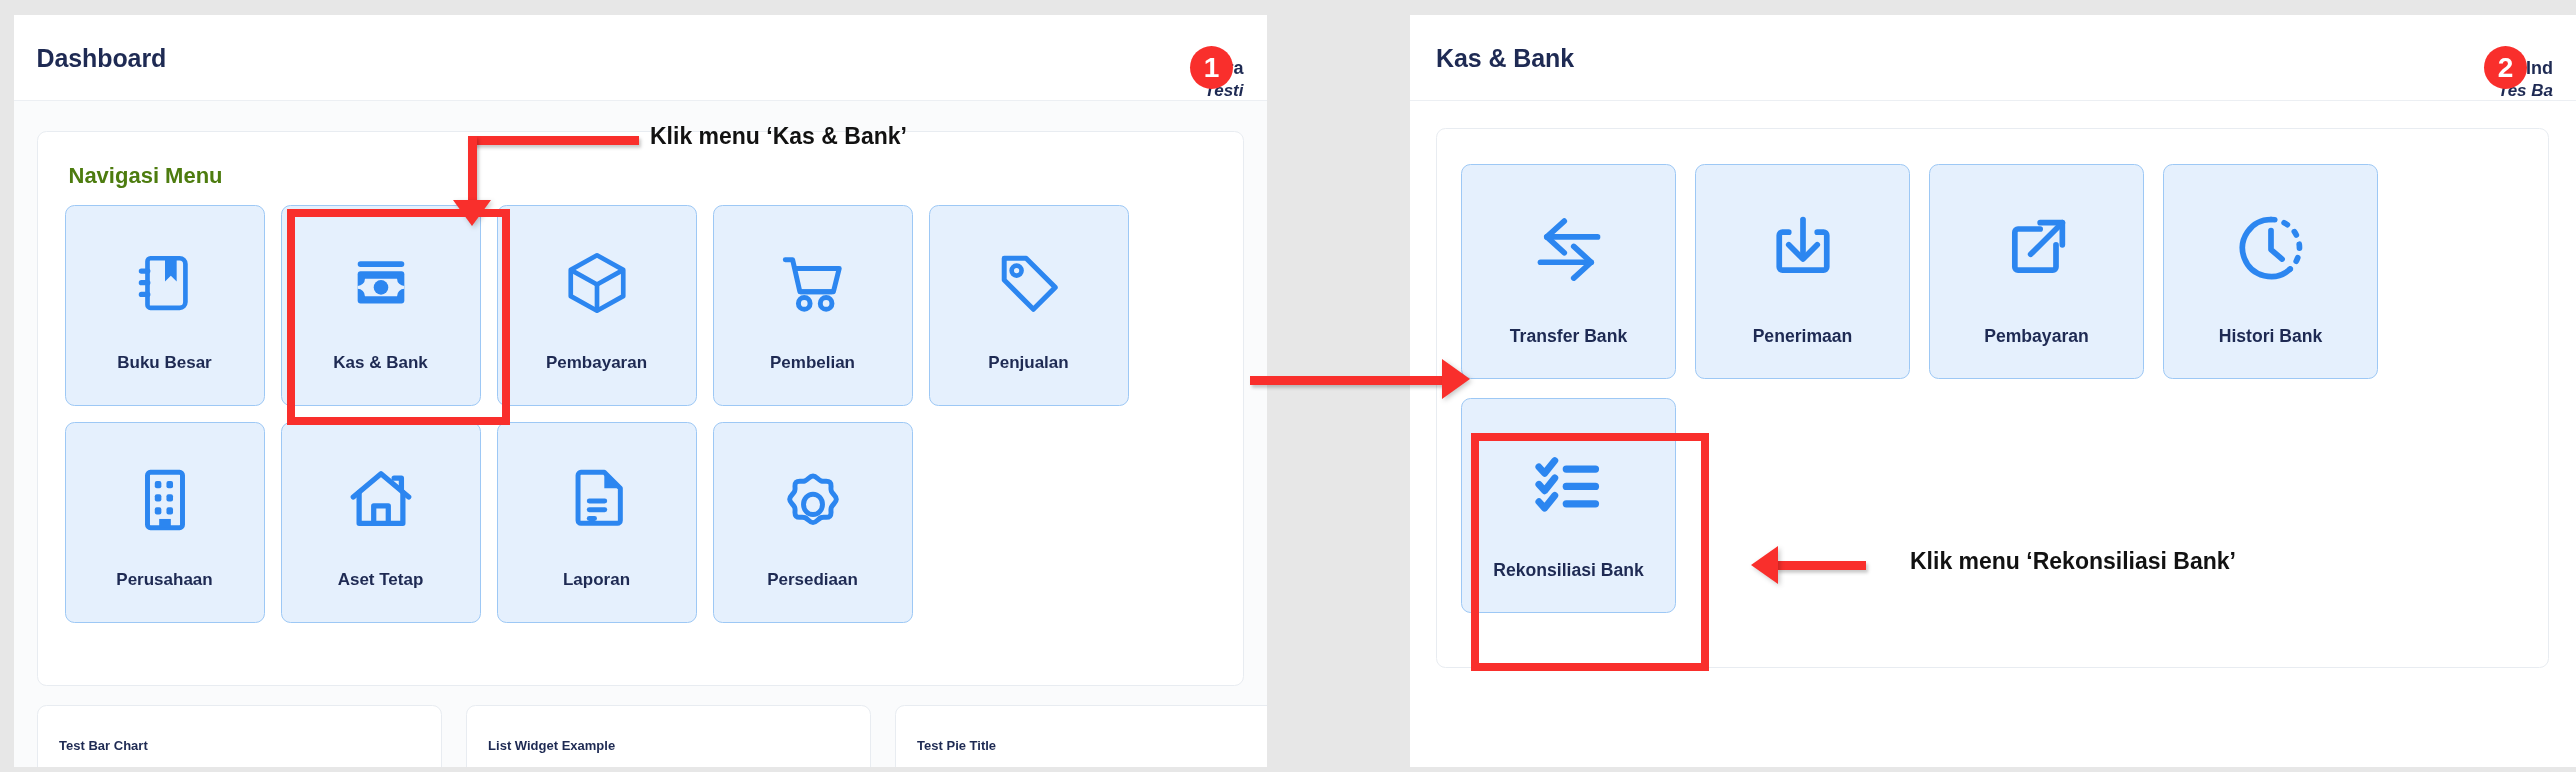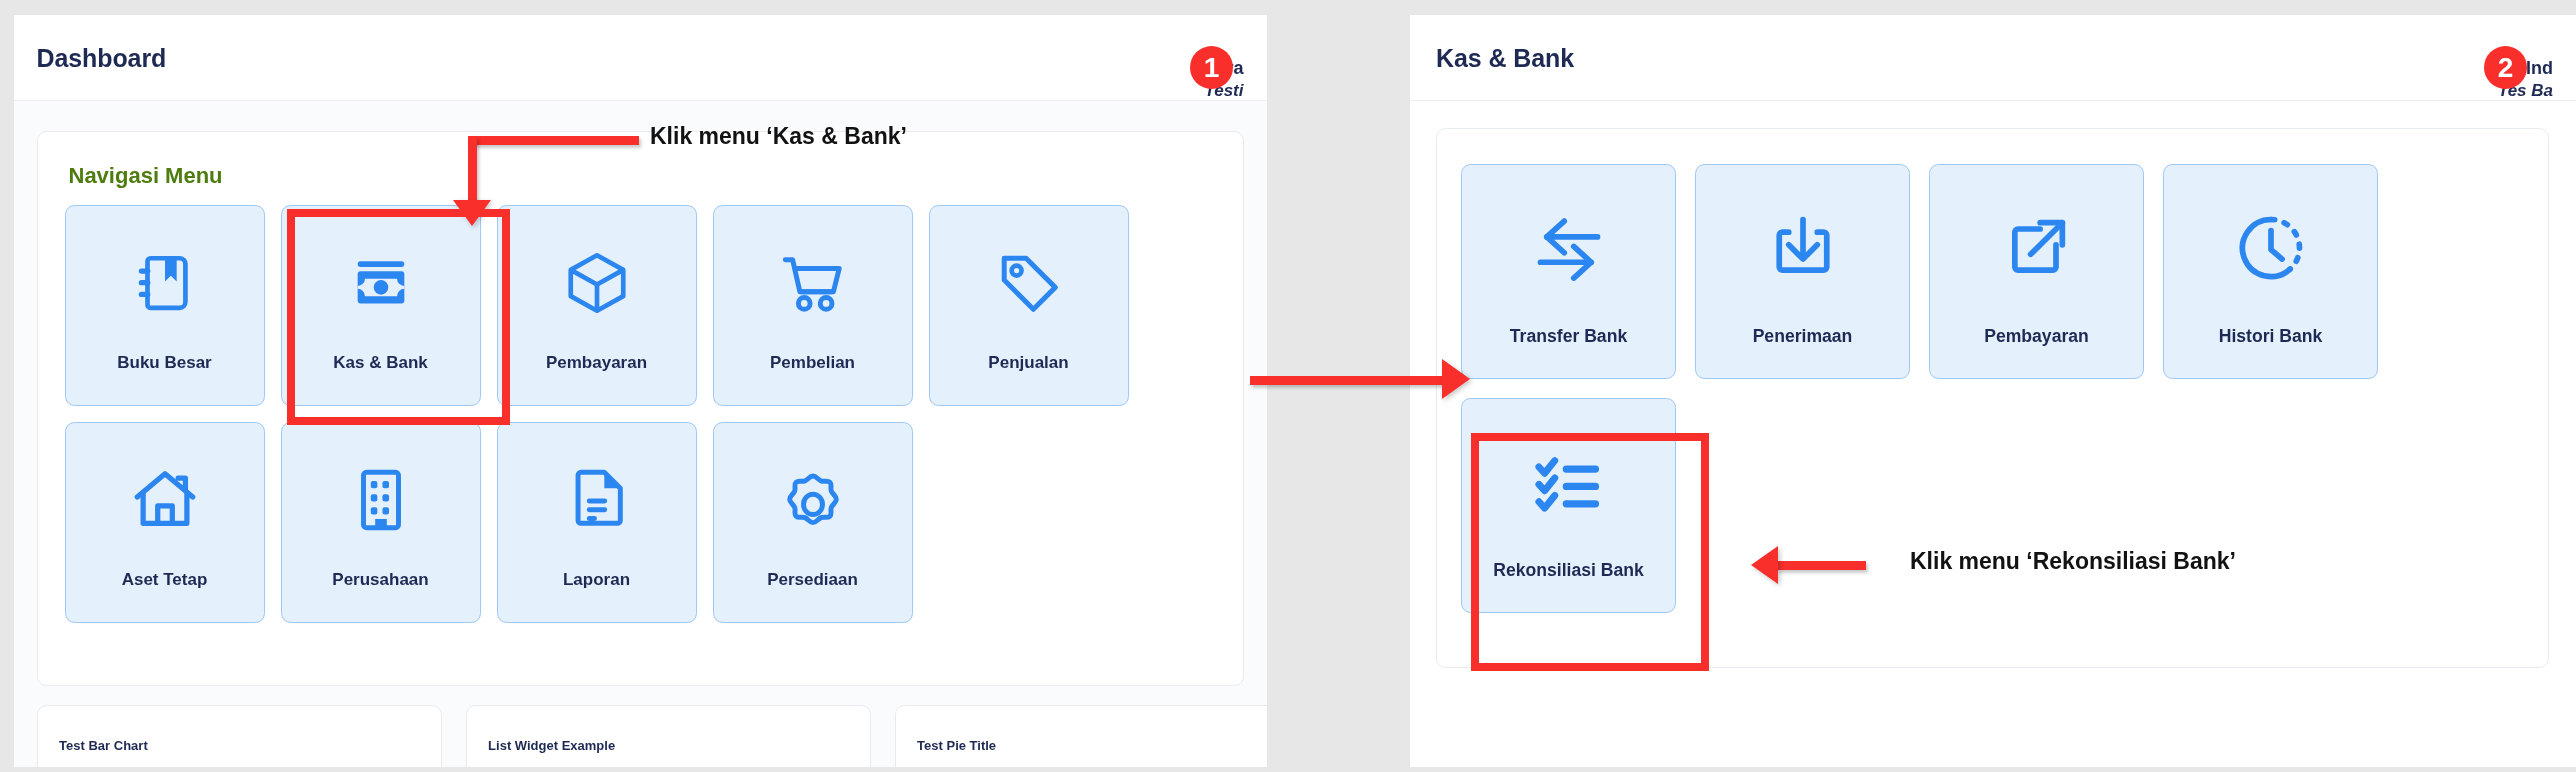--- a/index.html
+++ b/index.html
@@ -297,40 +297,40 @@
           <div class="tile">
             <svg class="tile-icon" viewBox="0 0 48 48">
               <path d="M7 7h15l20 20-15 15L7 22z" fill="none" stroke="#2c86f0" stroke-width="3.4" stroke-linejoin="round"></path>
               <circle cx="15.5" cy="15.5" r="3.4" fill="none" stroke="#2c86f0" stroke-width="3.2"></circle>
             </svg>
             <div class="tile-label">Penjualan</div>
           </div>
 
           <div class="tile">
             <svg class="tile-icon" viewBox="0 0 48 48">
-              <path d="M5 22 24 6l19 16" fill="none" stroke="#2c86f0" stroke-width="3.6" stroke-linecap="round" stroke-linejoin="round"></path>
-              <path d="M9 19v21h30V19" fill="none" stroke="#2c86f0" stroke-width="3.6" stroke-linecap="round" stroke-linejoin="round"></path>
-              <path d="M19 40V28h10v12" fill="none" stroke="#2c86f0" stroke-width="3.6" stroke-linejoin="round"></path>
-              <path d="M33 9h5v8" fill="none" stroke="#2c86f0" stroke-width="3.6" stroke-linecap="round" stroke-linejoin="round"></path>
-            </svg>
-            <div class="tile-label">Aset Tetap</div>
-          </div>
-
-          <div class="tile">
-            <svg class="tile-icon" viewBox="0 0 48 48">
               <rect x="12" y="5" width="24" height="38" rx="2" fill="none" stroke="#2c86f0" stroke-width="3.4"></rect>
               <rect x="17" y="11" width="4.5" height="5" rx="1.4" fill="#2c86f0"></rect>
               <rect x="25" y="11" width="4.5" height="5" rx="1.4" fill="#2c86f0"></rect>
               <rect x="17" y="20" width="4.5" height="5" rx="1.4" fill="#2c86f0"></rect>
               <rect x="25" y="20" width="4.5" height="5" rx="1.4" fill="#2c86f0"></rect>
               <rect x="17" y="29" width="4.5" height="5" rx="1.4" fill="#2c86f0"></rect>
               <rect x="25" y="29" width="4.5" height="5" rx="1.4" fill="#2c86f0"></rect>
               <path d="M20 43v-6h8v6z" fill="#2c86f0"></path>
             </svg>
             <div class="tile-label">Perusahaan</div>
+          </div>
+
+          <div class="tile">
+            <svg class="tile-icon" viewBox="0 0 48 48">
+              <path d="M5 22 24 6l19 16" fill="none" stroke="#2c86f0" stroke-width="3.6" stroke-linecap="round" stroke-linejoin="round"></path>
+              <path d="M9 19v21h30V19" fill="none" stroke="#2c86f0" stroke-width="3.6" stroke-linecap="round" stroke-linejoin="round"></path>
+              <path d="M19 40V28h10v12" fill="none" stroke="#2c86f0" stroke-width="3.6" stroke-linejoin="round"></path>
+              <path d="M33 9h5v8" fill="none" stroke="#2c86f0" stroke-width="3.6" stroke-linecap="round" stroke-linejoin="round"></path>
+            </svg>
+            <div class="tile-label">Aset Tetap</div>
           </div>
 
           <div class="tile">
             <svg class="tile-icon" viewBox="0 0 48 48">
               <path d="M11 7a2 2 0 0 1 2-2h16l11 11v22a2 2 0 0 1-2 2H13a2 2 0 0 1-2-2z" fill="none" stroke="#2c86f0" stroke-width="3.4" stroke-linejoin="round"></path>
               <path d="M29 5v11h11z" fill="#2c86f0"></path>
               <rect x="17" y="23" width="14" height="3.4" rx="1.7" fill="#2c86f0"></rect>
               <rect x="17" y="29" width="14" height="3.4" rx="1.7" fill="#2c86f0"></rect>
               <rect x="17" y="35" width="7" height="3.4" rx="1.7" fill="#2c86f0"></rect>
             </svg>

